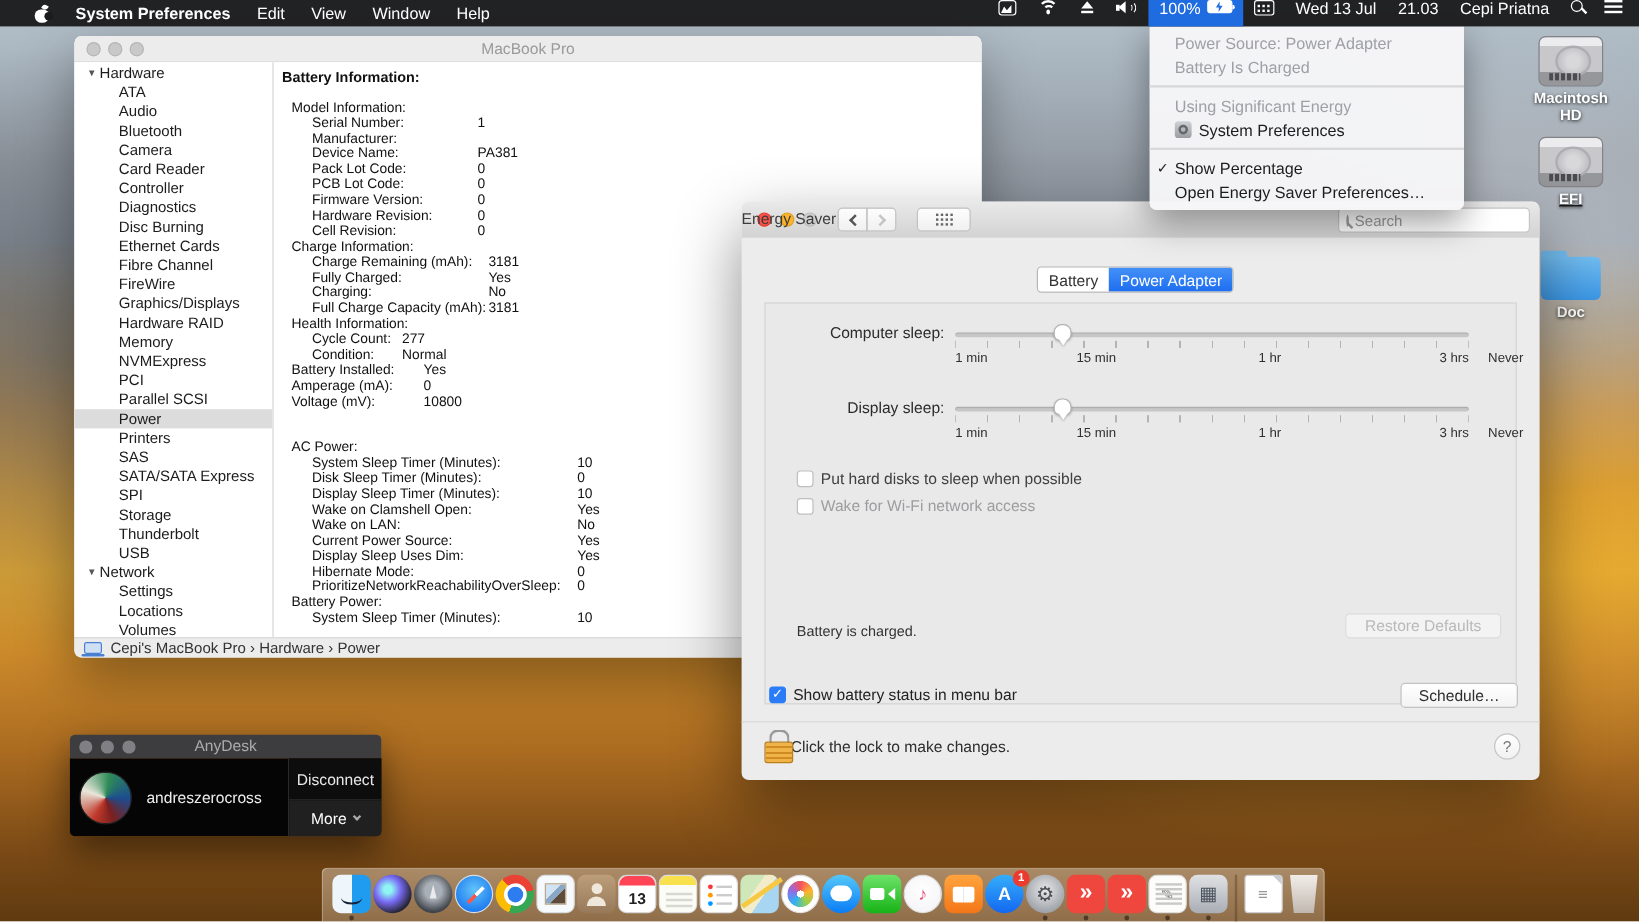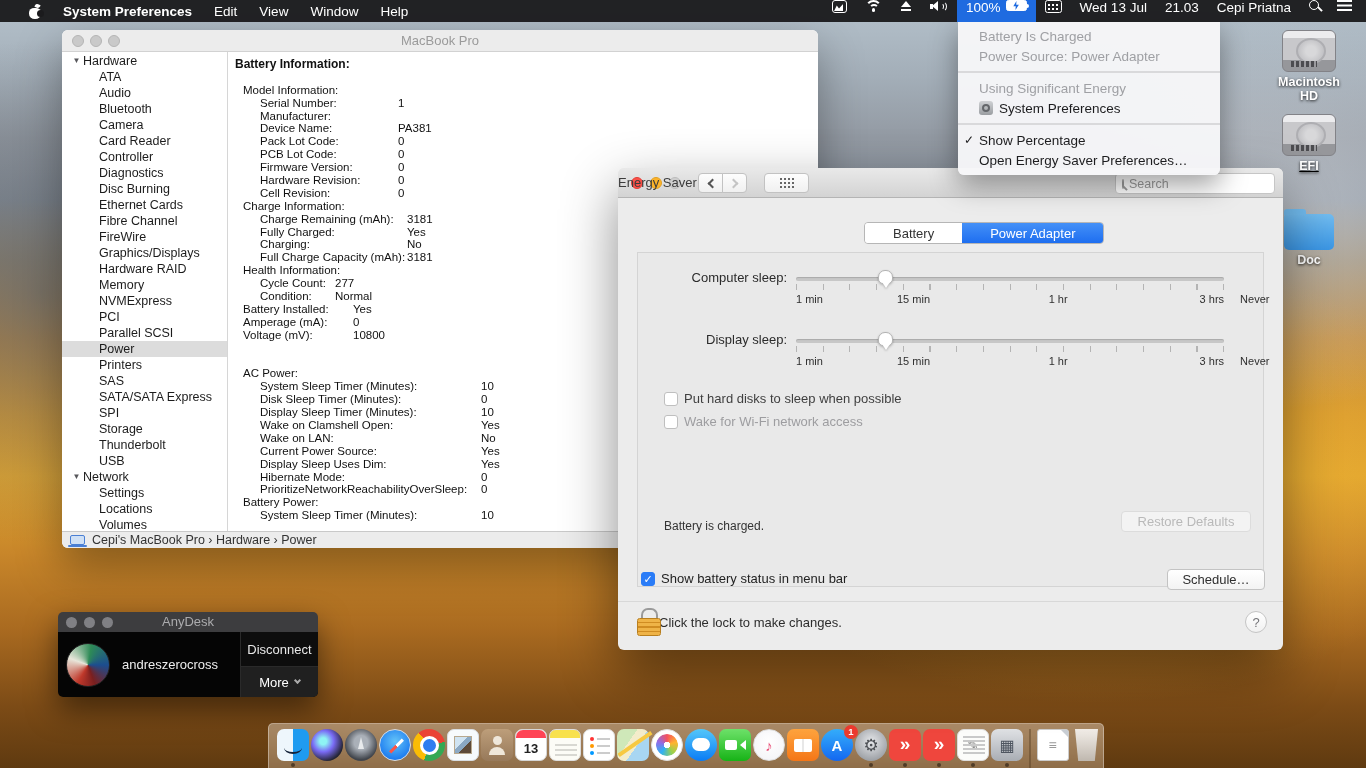--- a/index.html
+++ b/index.html
@@ -103,21 +103,21 @@
 .gridbtn-dots{width:14px;height:10px;position:relative}
 .gridbtn-dots::after{content:"";position:absolute;left:0;top:0;width:2px;height:2px;background:#666;box-shadow:4px 0 #666,8px 0 #666,12px 0 #666,0 4px #666,4px 4px #666,8px 4px #666,12px 4px #666,0 8px #666,4px 8px #666,8px 8px #666,12px 8px #666}
 #es-title{position:absolute;left:0;right:0;top:0;height:30px;line-height:30px;text-align:left;font-size:13px;color:#3c3c3c}
 #es-search{position:absolute;right:8px;top:5px;width:160px;height:21px;background:#fff;border:1px solid #c6c6c6;border-radius:4px;display:flex;align-items:center;gap:5px;padding:0 6px}
 #es-search .mag{border-color:#9a9a9a}
 #es-search .mag::after{background:#9a9a9a}
 #es-search input{border:0;outline:none;flex:1;font-size:12.5px;color:#0f766e;background:transparent}
 #es-search input::placeholder{color:#9a9a9a}
 
 #es-tabs{position:absolute;left:246px;top:54px;height:22px;display:flex;border-radius:4px;overflow:hidden;border:1px solid #b6b6b6}
-.tab{height:100%;display:flex;align-items:center;justify-content:center;font-size:13px;padding:0 28px;background:#fff;color:#333}
+.tab{height:100%;display:flex;align-items:center;justify-content:center;font-size:13px;padding:0 9px;background:#fff;color:#333}
 .tab.active{background:linear-gradient(180deg,#4490f7,#1e6ef0);color:#fff}
 
 #es-panel{position:absolute;left:19px;top:84px;width:627px;height:335px;background:#e9e9e9;border:1px solid #d4d4d4;border-radius:0}
 .sl-label{position:absolute;left:0;width:149px;text-align:right;font-size:13px;color:#2b2b2b}
 .sl-track{position:absolute;left:158px;width:428px;height:4px;background:#c7c7c7;border-radius:2px;box-shadow:inset 0 1px 1px rgba(0,0,0,.15)}
 .sl-thumb{position:absolute;top:-7px;width:15px;height:14px;margin-left:-7px;background:#fff;border:1px solid #b3b3b3;border-radius:7px 7px 5px 5px;filter:drop-shadow(0 1px 1px rgba(0,0,0,.25))}
 .sl-thumb::after{content:"";position:absolute;left:2.5px;top:11px;border-left:4.5px solid transparent;border-right:4.5px solid transparent;border-top:6px solid #fff}
 .sl-ticks{position:absolute;left:158px;width:428px;height:6px;background:repeating-linear-gradient(to right,#b4b4b4 0 1px,transparent 1px 26.7px)}
 .sl-ticklabels{position:absolute;left:158px;width:452px;height:12px;font-size:11px;color:#2f2f2f}
 .tl{position:absolute;transform:translateX(-50%);white-space:nowrap}
@@ -693,27 +693,27 @@
       <span id="lock-text">Click the lock to make changes.</span>
     </div>
     <div class="btn" id="help-btn">?</div>
   </div>
 
   <div id="batt-menu">
 
       <div class="mi disabled">
         <span class="check"></span>
 
-        <span>Battery Is Charged</span>
+        <span>Power Source: Power Adapter</span>
       </div>
 
       <div class="mi disabled">
         <span class="check"></span>
 
-        <span>Power Source: Power Adapter</span>
+        <span>Battery Is Charged</span>
       </div>
 
       <div class="mi sep">
         <span class="check"></span>
 
         <span></span>
       </div>
 
       <div class="mi disabled">
         <span class="check"></span>

